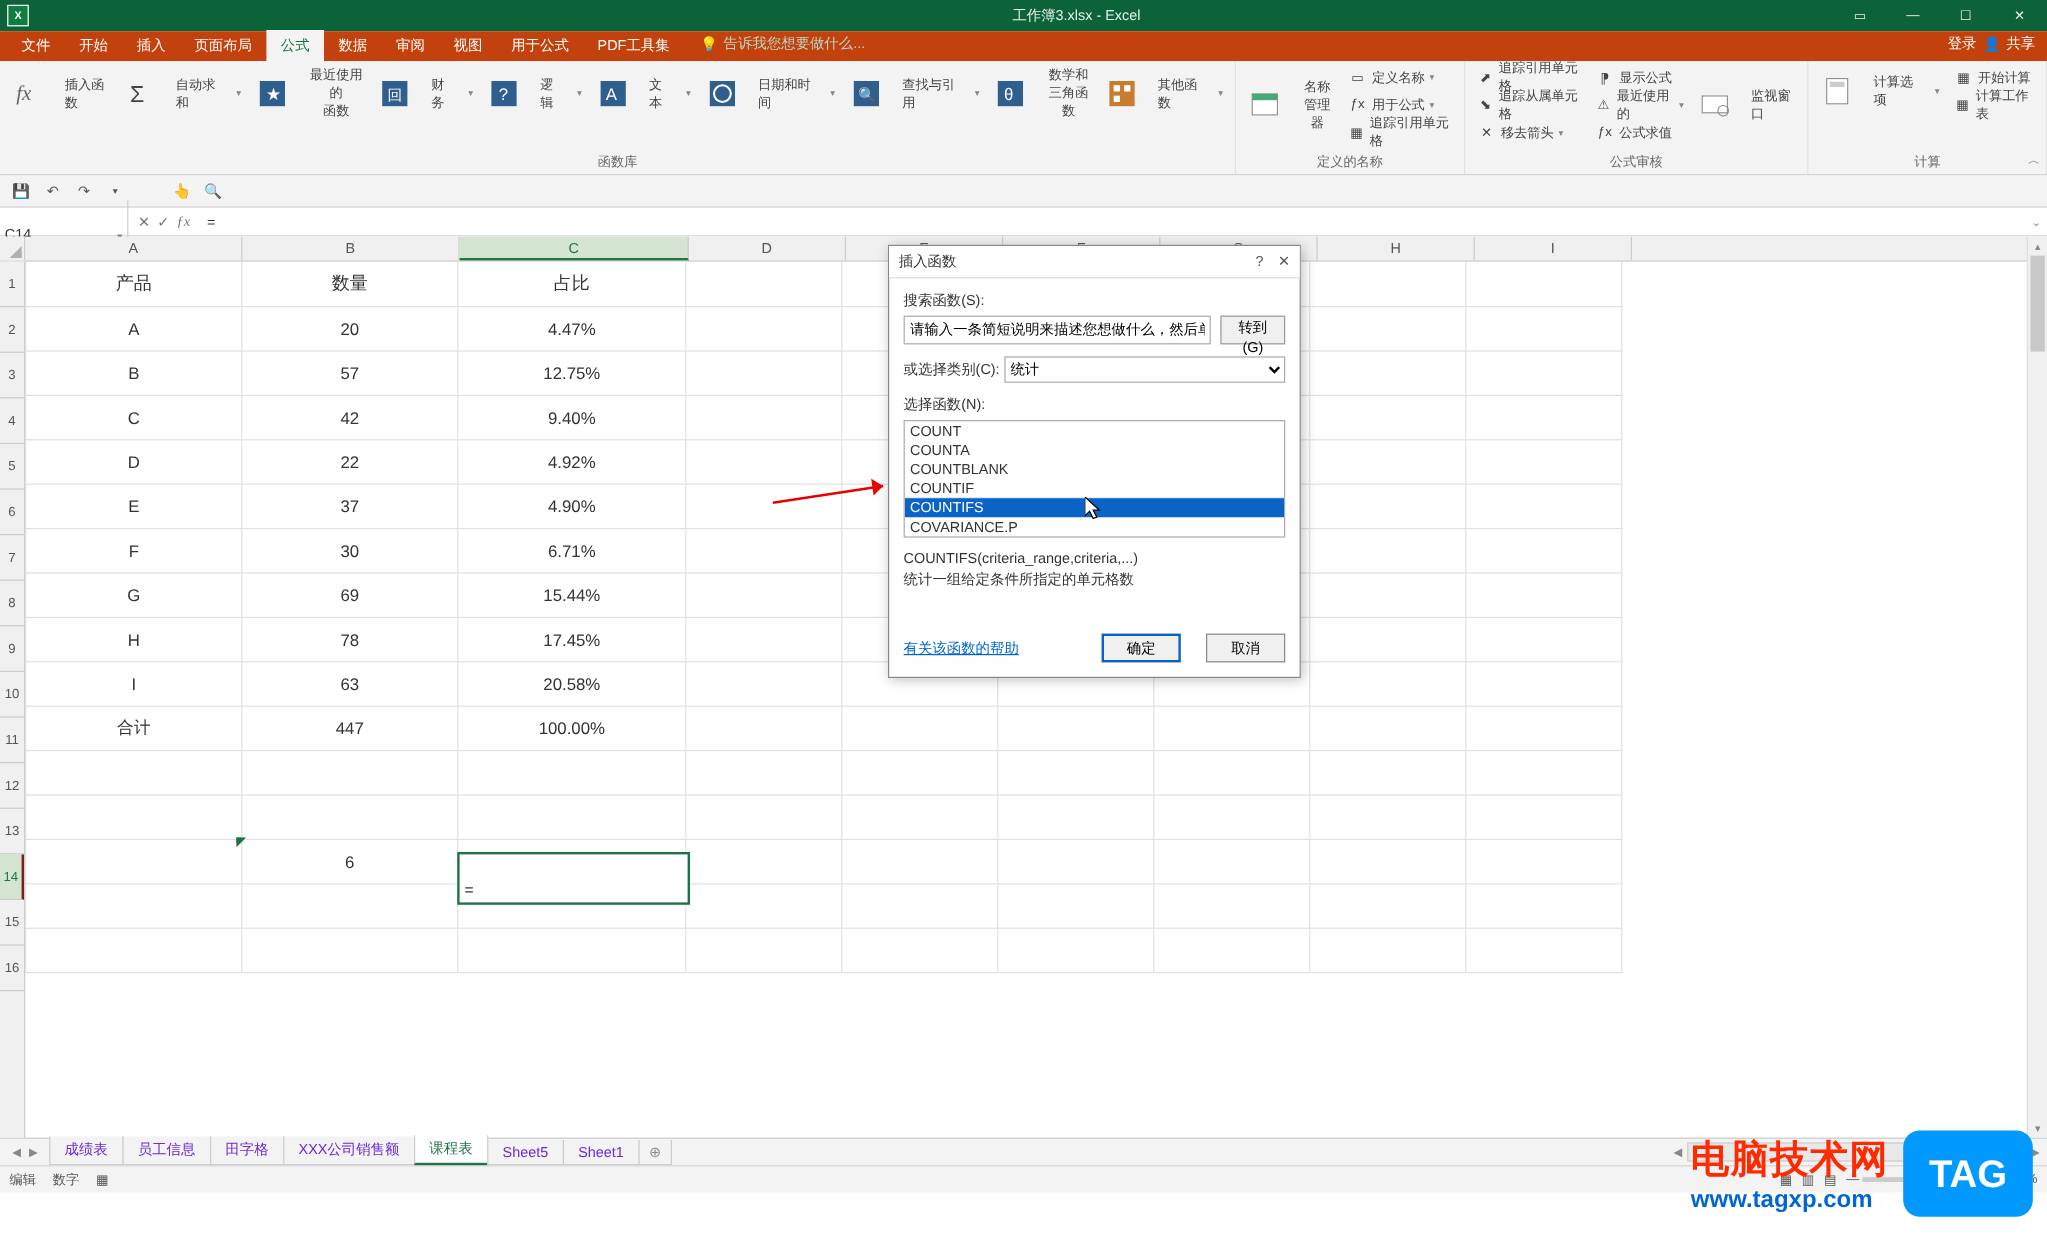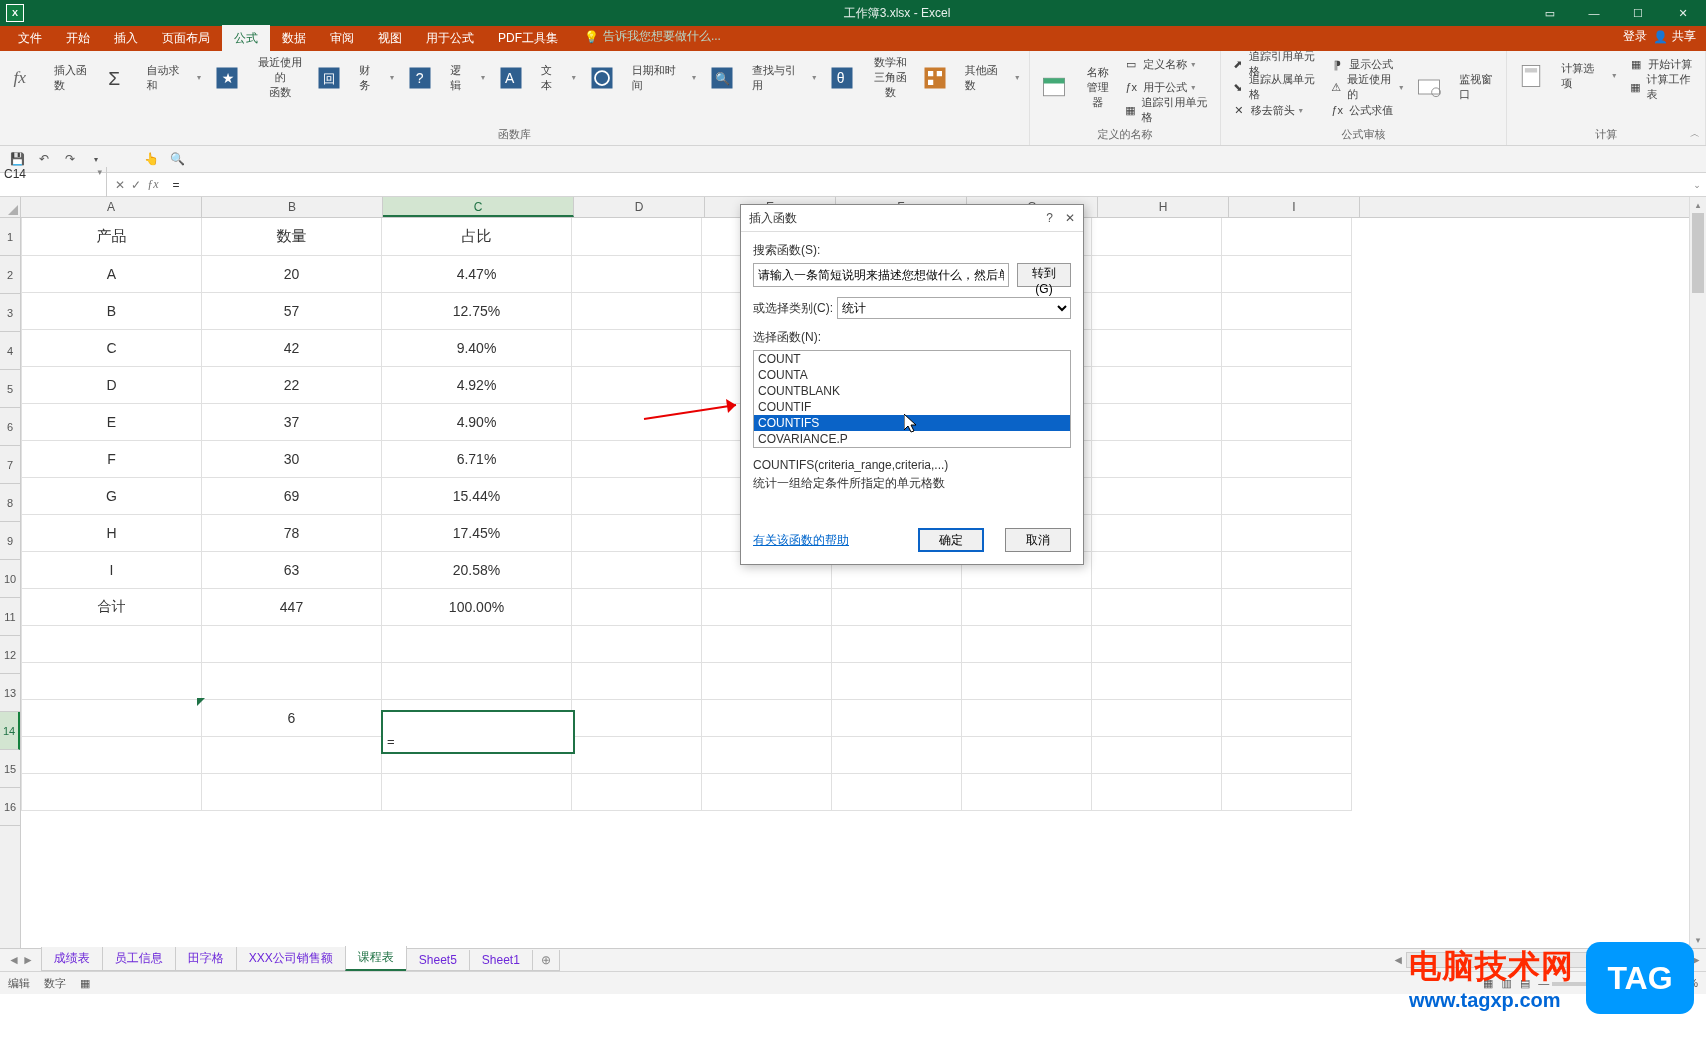--- a/index.html
+++ b/index.html
@@ -27,39 +27,39 @@
 .rbtn .ic svg{width:28px;height:28px}
 .rbtn.small{flex-direction:row;min-width:auto;gap:4px;padding:1px 4px;font-size:11px;height:20px;align-items:center}
 .rbtn.small .ic{width:16px;height:16px}
 .rcol{display:flex;flex-direction:column;gap:1px}
 .ribbon .collapse{position:absolute;right:6px;bottom:4px;color:#666;font-size:10px}
 
 .qat{height:26px;background:#f3f3f3;border-bottom:1px solid #d4d4d4;display:flex;align-items:center;padding-left:6px;gap:2px}
 .qbtn{width:24px;height:22px;display:flex;align-items:center;justify-content:center;color:#555}
 
 .fbar{height:23px;border-bottom:1px solid #d4d4d4;display:flex;align-items:center}
-.namebox{width:98px;height:35px;border-right:1px solid #ccc;display:flex;align-items:flex-start;padding:0 4px;font-size:12px}
+.namebox{width:98px;height:35px;border-right:1px solid #ccc;display:flex;align-items:flex-end;padding:0 4px;font-size:12px}
 .namebox .dd{margin-left:auto;color:#888;font-size:9px}
 .fbtns{display:flex;align-items:center;gap:6px;padding:0 8px;color:#777}
 .fbtns span{cursor:pointer}
 .fbtns .fx{font-style:italic;font-family:serif}
 .finput{flex:1;padding:0 6px;font-size:12px;color:#333}
 
 .grid-wrap{position:relative;height:751px;overflow:hidden}
 .colhdr{height:20px;display:flex;background:#f0f0f0;border-bottom:1px solid #ccc}
 .selall{width:20px;border-right:1px solid #ccc;background:#f0f0f0;position:relative}
 .selall::after{content:"";position:absolute;right:2px;bottom:2px;border:5px solid transparent;border-right-color:#b0b0b0;border-bottom-color:#b0b0b0}
 .ch{border-right:1px solid #ccc;text-align:center;font-size:12px;color:#555;line-height:20px}
 .ch.a{width:180px}.ch.b{width:180px}.ch.c{width:190px}
 .ch.def{width:130px}
 .ch.sel{background:#d3e5d1;border-bottom:2px solid #217346;color:#217346}
 .gridbody{display:flex;height:731px}
 .rowhdrs{width:20px;background:#f0f0f0;border-right:1px solid #ccc}
 .rh{height:37px;border-bottom:1px solid #ccc;text-align:center;font-size:11px;color:#555;display:flex;align-items:center;justify-content:center}
-.rh.sel{background:#d3e5d1;border-right:2px solid #15803d;color:#217346}
+.rh.sel{background:#d3e5d1;border-right:2px solid #7f1d1d;color:#217346}
 .cells{position:relative;flex:1}
 table.sheet{border-collapse:collapse;position:absolute;left:0;top:0}
 table.sheet td{border:1px solid #e0e0e0;height:37px;text-align:center;font-size:14px;color:#333;box-sizing:border-box;padding:0}
 table.sheet td.ca{width:180px}td.cb{width:180px}td.cc{width:190px}td.cd{width:130px}
 table.sheet tr:first-child td{border-top:none}
 table.sheet tr.hdr td{font-size:15px}
 .activecell{position:absolute;border:2px solid #1f7246;background:#fff;pointer-events:none}
 .activecell .txt{position:absolute;left:4px;bottom:3px;font-size:13px;color:#333}
 .marker{position:absolute;width:0;height:0;border:4px solid transparent;border-top-color:#1f7246;border-left-color:#1f7246}
 

